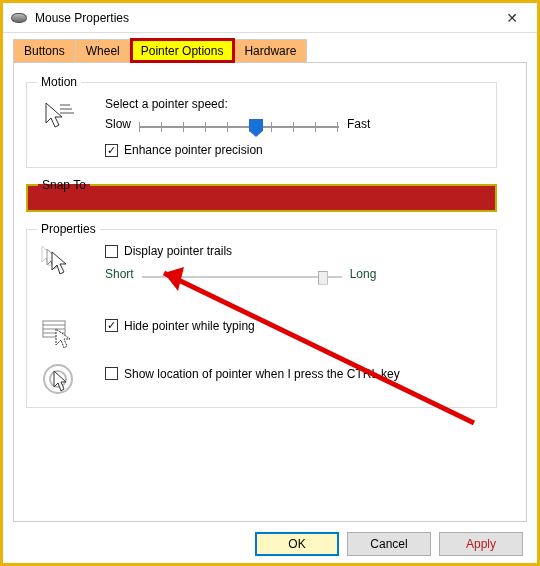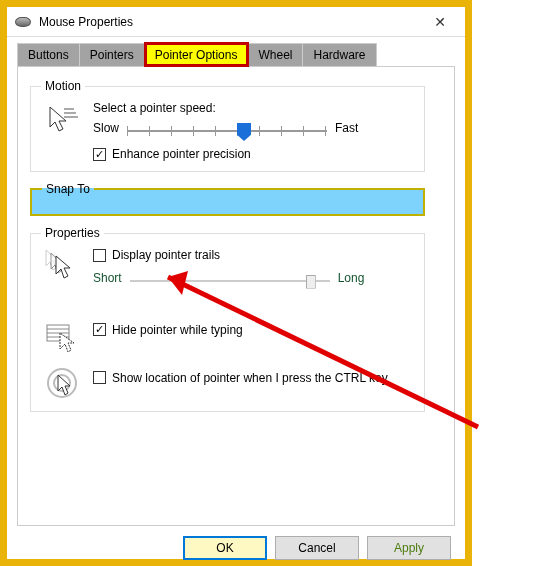--- a/index.html
+++ b/index.html
@@ -4,23 +4,23 @@
 <style>
   * { box-sizing: border-box; }
   body {
     margin: 0;
     padding: 0;
     font-family: "Segoe UI", Tahoma, sans-serif;
     font-size: 12px;
     background: #fff;
   }
   .outer-border {
-    width: 472px;
+    width: 540px;
     height: 566px;
-    border: 7px solid #eab308;
+    border: 3px solid #eab308;
     position: relative;
     background: #fff;
   }
   .titlebar {
     height: 30px;
     display: flex;
     align-items: center;
     padding: 0 8px;
     border-bottom: 1px solid #ddd;
   }
@@ -40,21 +40,21 @@
   }
   .tabstrip {
     display: flex;
     padding: 6px 10px 0 10px;
     gap: 0;
   }
   .tab {
     padding: 4px 10px;
     border: 1px solid #ccc;
     border-bottom: none;
-    background: #a3a3a3;
+    background: #fdba74;
     font-size: 12px;
     cursor: pointer;
   }
   .tab + .tab { border-left: none; }
   .tab.active {
     background: #ffff00;
     outline: 3px solid #c00000;
     outline-offset: -2px;
     z-index: 2;
     position: relative;
@@ -72,21 +72,21 @@
     padding: 8px 10px 10px 10px;
     position: relative;
   }
   fieldset.group > legend {
     font-size: 12px;
     padding: 0 4px;
   }
   .row {
     display: flex;
     align-items: flex-start;
-    gap: 10px;
+    gap: 26px;
   }
   .iconcell {
     width: 42px;
     flex: 0 0 42px;
     display: flex;
     align-items: center;
     justify-content: center;
   }
   .body {
     flex: 1;
@@ -117,21 +117,21 @@
   }
   .chk-box {
     width: 13px; height: 13px; border:1px solid #333; background:#fff;
     display:flex;align-items:center;justify-content:center;font-size:11px;line-height:1;
   }
   .chk-box.checked::after { content:"✓"; color:#000; }
   .disabled { color: #14532d; }
   .disabled .slider-line, .disabled .slider-tick { background:#ccc; }
   .disabled .slider-thumb { background:#bbb; clip-path: polygon(0 0,100% 0,100% 100%,0 100%); height:14px; top:4px; width:10px; border:1px solid #aaa; background:#eee;}
   .highlight-snap fieldset {
-    background: #7dd3fc;
+    background: #b91c1c;
     border: 2px solid #c0b000;
   }
   .highlight-snap .iconcell .snap-box {
     border: 2px solid #c0b000;
     background: #ffff00;
   }
   .snap-box {
     width: 28px; height: 24px; display:inline-block;
   }
   .arrow-overlay {
@@ -144,39 +144,38 @@
   }
   .btn {
     min-width: 84px; height: 24px;
     border: 1px solid #adadad;
     background: #e1e1e1;
     font-size: 12px;
     cursor: pointer;
     display:flex;align-items:center;justify-content:center;
   }
   .btn.default { border: 2px solid #0078d7; background:#fef9c3;}
-  .btn.disabled { color:#4d7c0f; cursor:default;}
+  .btn.disabled { color:#b91c1c; cursor:default;}
   svg.ic { width: 36px; height: 36px; }
 </style>
 </head>
 <body>
 
 <div class="outer-border">
 
   <div class="titlebar">
     <span class="sys-icon"></span>
     <span class="title">Mouse Properties</span>
     <span class="close">✕</span>
   </div>
 
   <div class="tabstrip">
     <div class="tab">Buttons</div>
-    <div class="tab">Pointers</div>
+    <div class="tab">Wheel</div>
     <div class="tab active">Pointer Options</div>
-    <div class="tab">Wheel</div>
     <div class="tab">Hardware</div>
   </div>
 
   <div class="page">
 
     <fieldset class="group">
       <legend>Motion</legend>
       <div class="row">
         <div class="iconcell">
           <svg class="ic" viewBox="0 0 36 36">

